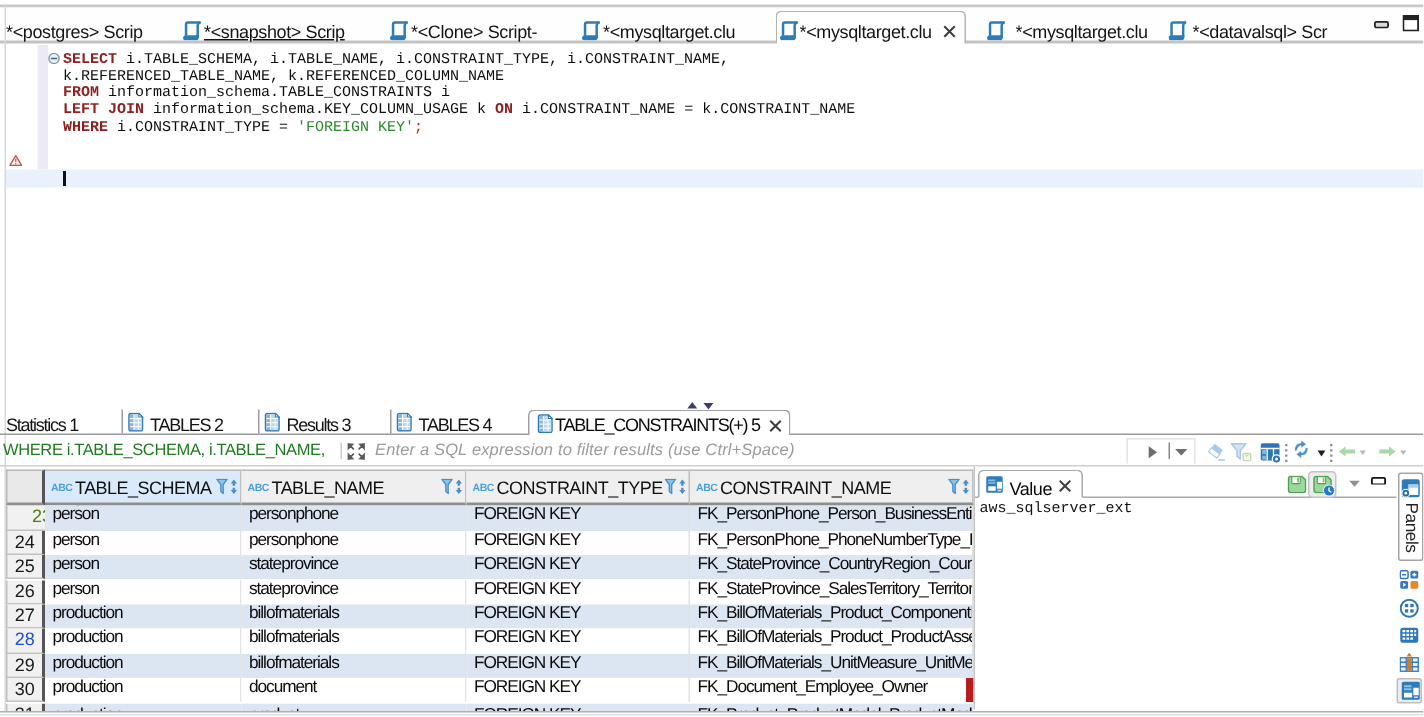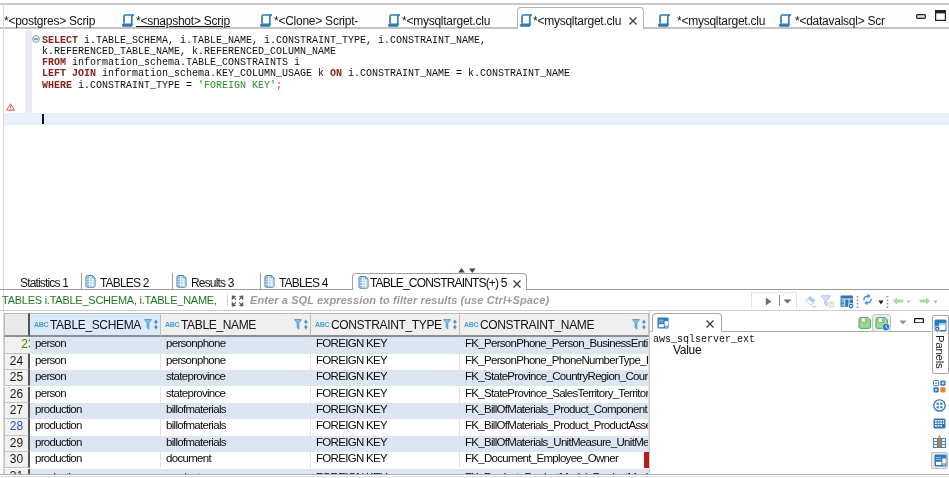--- a/index.html
+++ b/index.html
@@ -91,21 +91,21 @@
 <span class="kw">FROM</span> information_schema.TABLE_CONSTRAINTS i
 <span class="kw">LEFT JOIN</span> information_schema.KEY_COLUMN_USAGE k <span class="kw">ON</span> i.CONSTRAINT_NAME = k.CONSTRAINT_NAME
 <span class="kw">WHERE</span> i.CONSTRAINT_TYPE = <span class="str">'FOREIGN KEY'</span><span class="sc">;</span></div>
 <svg class="abs" style="left:458px;top:267.5px" width="20" height="5" viewBox="0 0 20 5">
 <path d="M3.5 0 L6.8 4.4 H0.2 Z" fill="#3e3e68"></path>
 <path d="M11 0.6 H17.6 L14.3 5 Z" fill="#3e3e68"></path>
   </svg>
 <div class="abs" style="left:81px;top:272.5px;width:1px;height:16px;background:#9c9c9c;"></div>
 <div class="abs" style="left:172px;top:272.5px;width:1px;height:16px;background:#9c9c9c;"></div>
 <div class="abs" style="left:260px;top:272.5px;width:1px;height:16px;background:#9c9c9c;"></div>
-<div class="rtxt" style="left:20px;">Statistics 1</div>
+<div class="rtxt" style="left:4px;">Statistics 1</div>
 <svg class="abs" style="left:85px;top:275px;z-index:4" width="11" height="13" viewBox="0 0 11 13">
 <path d="M1 1.8 C1 1.1 1.5 0.6 2.2 0.6 H7.6 L10 3 V11 C10 11.7 9.5 12.2 8.8 12.2 H2.2 C1.5 12.2 1 11.7 1 11 Z" fill="#ffffff" stroke="#3579b3" stroke-width="1.0"></path>
 <g fill="#85b4de">
 <rect x="1.5" y="1.2" width="2.5" height="2.5" rx="0.4"></rect>
 <rect x="1.5" y="4.4" width="2.5" height="2"></rect>
 <rect x="1.5" y="7.1" width="2.5" height="2"></rect>
 <rect x="1.5" y="9.8" width="2.5" height="2"></rect>
     </g>
 <g fill="#b9d7ee">
 <rect x="4.7" y="1.2" width="2.4" height="2.5"></rect>
@@ -179,31 +179,31 @@
 <rect x="4.7" y="9.8" width="2.4" height="2"></rect>
       <rect x="7.7" y="9.8" width="1.8" height="2"></rect>
     </g>
 <path d="M7.6 0.6 L7.6 3 L10 3 Z" fill="#ffffff" stroke="#3579b3" stroke-width="0.7"></path>
 </svg>
 <div class="rtxt" style="left:370px;color:#0a0a0a;z-index:4;">TABLE_CONSTRAINTS(+) 5</div>
 <svg class="abs" style="left:512px;top:278.5px;z-index:4" width="10" height="10" viewBox="0 0 10 10">
 <path d="M1.5 1.5 L8.5 8.5 M8.5 1.5 L1.5 8.5" stroke="#3c3c3c" stroke-width="1.3"></path>
   </svg>
 <div class="abs" style="left:0;top:310px;width:949px;height:1px;background:#cfcfcf;"></div>
-<div class="abs" style="left:2px;top:293.5px;font-size:11px;color:#1f7a1f;letter-spacing:-0.25px;white-space:nowrap;">TABLES i.TABLE_SCHEMA, i.TABLE_NAME,</div>
+<div class="abs" style="left:2px;top:293.5px;font-size:11px;color:#1f7a1f;letter-spacing:-0.25px;white-space:nowrap;">WHERE i.TABLE_SCHEMA, i.TABLE_NAME,</div>
 <div class="abs" style="left:226.5px;top:295px;width:1px;height:11px;background:#cccccc;"></div>
 <svg class="abs" style="left:230.5px;top:295px" width="13" height="12" viewBox="0 0 13 12">
 <g stroke="#5a5a5a" stroke-width="1.1" fill="#5a5a5a">
 <path d="M4.9 4.6 L2.2 1.9 M1.3 1 L4 1.3 L1.3 4 Z"></path>
 <path d="M8.1 4.6 L10.8 1.9 M11.7 1 L9 1.3 L11.7 4 Z"></path>
 <path d="M4.9 7.4 L2.2 10.1 M1.3 11 L4 10.7 L1.3 8 Z"></path>
 <path d="M8.1 7.4 L10.8 10.1 M11.7 11 L9 10.7 L11.7 8 Z"></path>
 </g>
   </svg>
-<div class="abs" style="left:250px;top:294px;font-size:11px;font-style:italic;color:#9b9b9b;white-space:nowrap;letter-spacing:0.1px;font-weight:bold;">Enter a SQL expression to filter results (use Ctrl+Space)</div>
+<div class="abs" style="left:250px;top:294px;font-size:11px;font-style:italic;color:#9b9b9b;white-space:nowrap;letter-spacing:0.1px;">Enter a SQL expression to filter results (use Ctrl+Space)</div>
 <div class="abs" style="left:751px;top:292px;width:44px;height:16px;border:1px solid #e4e4e4;border-bottom:none;"></div>
 <svg class="abs" style="left:764.5px;top:296.5px" width="7" height="9" viewBox="0 0 7 9">
 <path d="M0.8 0.5 L6.4 4.5 L0.8 8.5 Z" fill="#6e6e6e"></path>
   </svg>
 <div class="abs" style="left:779px;top:295px;width:1px;height:11px;background:#8a8a8a;"></div>
 <svg class="abs" style="left:783px;top:299px" width="9" height="5" viewBox="0 0 9 5">
 <path d="M0.4 0.4 H8.6 L4.5 4.6 Z" fill="#6e6e6e"></path>
   </svg>
 <svg class="abs" style="left:804px;top:295px" width="14" height="13" viewBox="0 0 14 13">
 <path d="M5.8 0.9 L11.3 5.2 L7.2 10.4 L1.7 6.1 Z" fill="#a9c9e9"></path>
@@ -339,21 +339,21 @@
 <div class="abs" style="left:649px;top:311px;width:1px;height:162px;background:#c6c6c6;"></div>
 <div class="abs" style="left:650px;top:331px;width:281px;height:1px;background:#a8a8b0;"></div>
 <div class="abs" style="left:652px;top:313px;width:70px;height:19px;background:#fff;border:1px solid #a8a8b0;border-bottom:1px solid #fff;border-radius:4px 4px 0 0;box-sizing:border-box;z-index:2;"></div>
 <svg class="abs" style="left:657px;top:317px;z-index:3" width="12" height="12" viewBox="0 0 12 12">
 <rect x="0.5" y="0.5" width="11" height="11" rx="1" fill="#2f7cba"></rect>
 <path d="M1.8 3.2 H6.5 M1.8 5 H6.5" stroke="#8fc0e2" stroke-width="1.1"></path>
 <rect x="7.6" y="4.2" width="3.4" height="4.6" fill="#fff"></rect>
 <rect x="1.8" y="7.2" width="5" height="3" fill="#fff"></rect>
 <path d="M8 10 H10.5" stroke="#cfe4f4" stroke-width="1"></path>
   </svg>
-<div class="abs" style="left:673px;top:318.5px;font-size:12px;color:#0a0a0a;z-index:3;letter-spacing:-0.3px;margin-top:24px;">Value</div>
+<div class="abs" style="left:673px;top:318.5px;font-size:12px;color:#0a0a0a;z-index:3;letter-spacing:-0.3px;">Value</div>
 <svg class="abs" style="left:705px;top:318.5px;z-index:3" width="10" height="10" viewBox="0 0 10 10">
 <path d="M1.5 1.5 L8.5 8.5 M8.5 1.5 L1.5 8.5" stroke="#3c3c3c" stroke-width="1.3"></path>
   </svg>
 <div class="abs" style="left:653px;top:334px;font-family:'Liberation Mono',monospace;font-size:10px;color:#111;">aws_sqlserver_ext</div>
 <svg class="abs" style="left:858px;top:317px" width="13" height="12" viewBox="0 0 13 12">
 <path d="M1 2 C1 1.2 1.6 0.6 2.4 0.6 H10 L12.4 3 V10 C12.4 10.8 11.8 11.4 11 11.4 H2.4 C1.6 11.4 1 10.8 1 10 Z" fill="#9bd89b" stroke="#4d9e4d" stroke-width="0.9"></path>
 <rect x="3.2" y="0.8" width="5.6" height="4.6" rx="0.5" fill="#fff" stroke="#4d9e4d" stroke-width="0.7"></rect>
 <rect x="6.8" y="1.6" width="1.2" height="3" fill="#7bbd7b"></rect>
   </svg>
 <div class="abs" style="left:872px;top:314px;width:19px;height:18px;background:#ededed;border:1px solid #c4c4c4;border-radius:3px;box-sizing:border-box;"></div>

